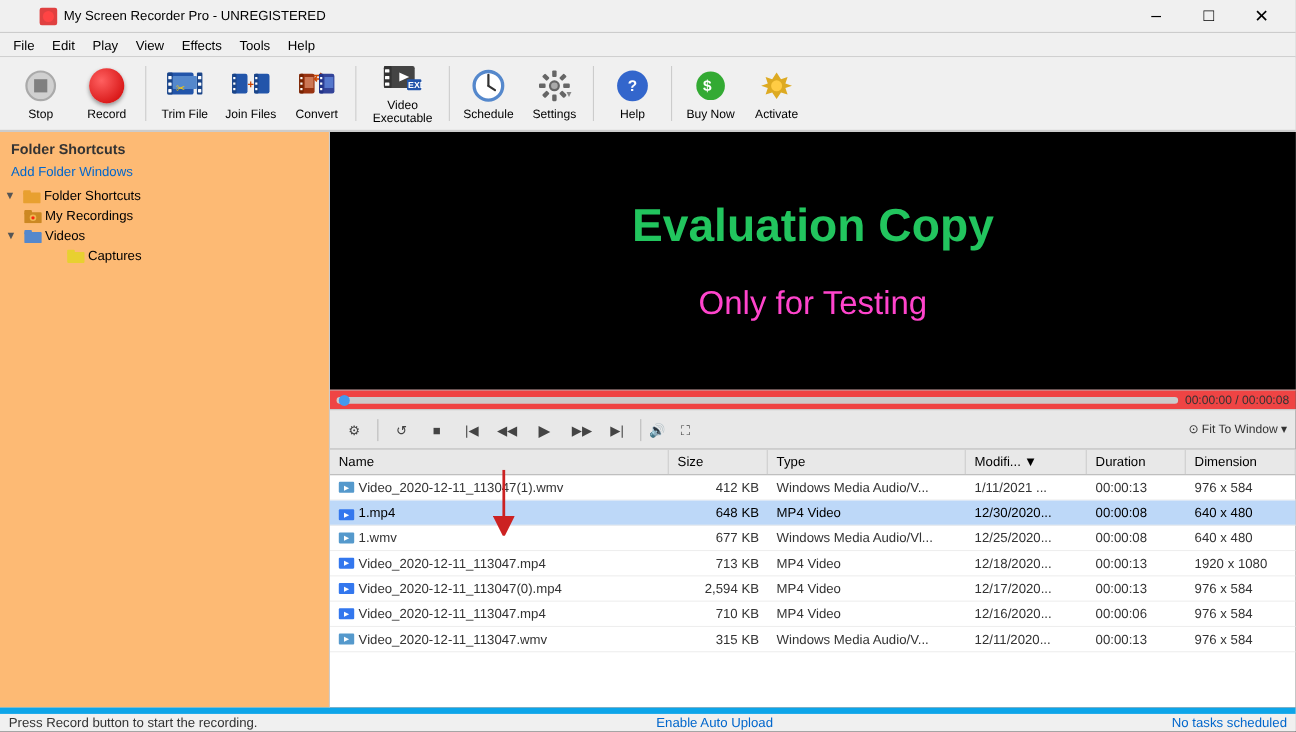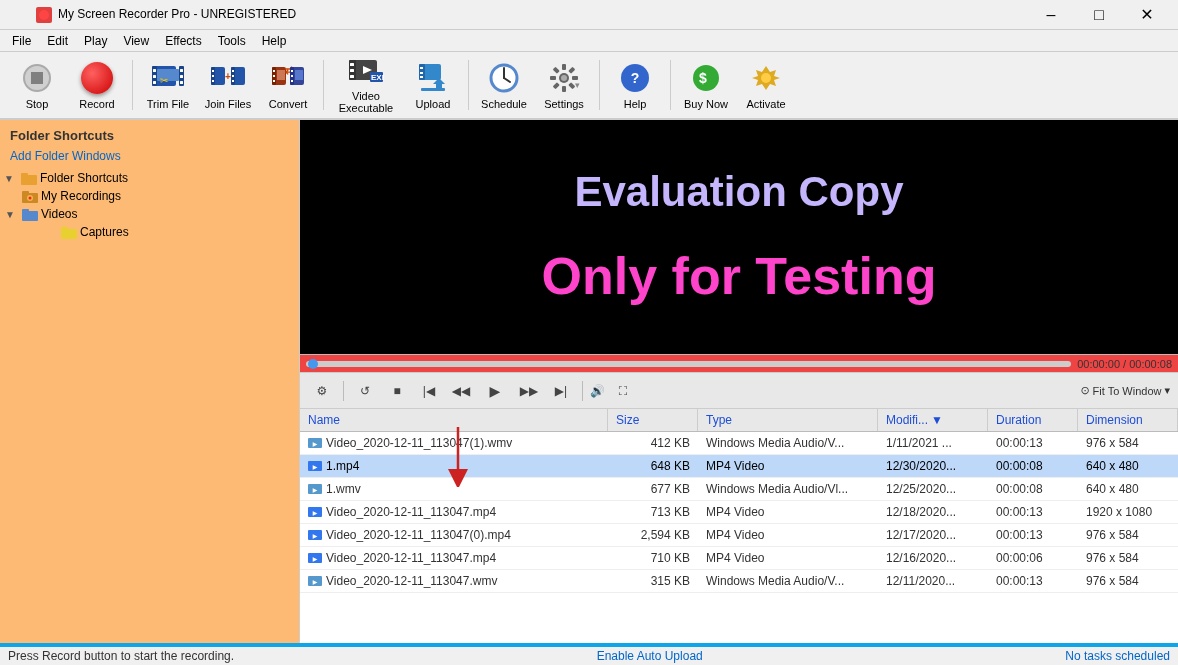--- a/index.html
+++ b/index.html
@@ -130,27 +130,27 @@
       position: relative;
       min-height: 230px;
     }
     .eval-text {
       text-align: center;
       position: absolute;
     }
     .eval-line1 {
       font-size: 42px;
       font-weight: bold;
-      color: #c4b5fd;
+      color: #22c55e;
       display: block;
       margin-bottom: 30px;
     }
     .eval-line2 {
-      font-size: 52px;
-      font-weight: bold;
+      font-size: 30px;
+      font-weight: normal;
       color: #ff44cc;
       display: block;
     }
 
     
     .progress-bar-area {
       background: #ef4444;
       height: 18px;
       display: flex;
       align-items: center;
@@ -234,56 +234,56 @@
       background: #e8e8e8;
       border-bottom: 1px solid #bbb;
       position: sticky;
       top: 0;
       z-index: 1;
     }
     .file-list-header-cell {
       padding: 4px 8px;
       font-size: 12px;
       font-weight: normal;
-      color: #1d4ed8;
+      color: #000000;
       border-right: 1px solid #ccc;
       display: flex;
       align-items: center;
       gap: 3px;
       cursor: pointer;
       user-select: none;
     }
     .file-row {
       display: grid;
       grid-template-columns: 1fr 90px 180px 110px 90px 100px;
       border-bottom: 1px solid #eee;
       cursor: pointer;
     }
     .file-row.selected { background: #bdd8f8; }
-    .file-row.selected .file-cell { color: #000; }
+    .file-row.selected .file-cell { color: #000; align-items: flex-end; }
     .file-cell {
       padding: 4px 8px;
       font-size: 12px;
       color: #333;
       overflow: hidden;
       text-overflow: ellipsis;
       white-space: nowrap;
       display: flex;
       align-items: center;
       gap: 4px;
     }
     .file-cell-right { justify-content: flex-end; }
     .file-thumb { width: 14px; height: 10px; background: #3399ee; border-radius: 1px; display: inline-flex; align-items: center; justify-content: center; flex-shrink: 0; }
     .file-thumb span { color: white; font-size: 6px; }
 
     
     .status-bar {
       height: 22px;
       background: #f0f0f0;
-      border-top: 4px solid #0ea5e9;
+      border-top: 6px solid #0ea5e9;
       display: flex;
       align-items: center;
       padding: 0 8px;
       font-size: 12px;
       color: #333;
       justify-content: space-between;
     }
     .status-link { color: #0066cc; cursor: pointer; text-decoration: none; }
 
     
@@ -409,36 +409,20 @@
         <rect x="2" y="11" width="4" height="3" rx="0.5" fill="white"></rect>
         <rect x="2" y="17" width="4" height="3" rx="0.5" fill="white"></rect>
         <polygon points="15,8 24,12 15,16" fill="white"></polygon>
         <rect x="22" y="14" width="13" height="10" rx="1" fill="#2255aa"></rect>
         <text x="23" y="22" font-size="8" fill="white" font-weight="bold">EXE</text>
       </svg>
     </div>
     <span>Video Executable</span>
   </button>
 
-  <button class="toolbar-btn">
-    <div class="toolbar-icon">
-      <svg width="32" height="32" viewBox="0 0 32 32">
-        <rect x="2" y="2" width="22" height="16" rx="2" fill="#3388cc"></rect>
-        <rect x="2" y="2" width="6" height="16" rx="1" fill="#2266aa"></rect>
-        <rect x="3" y="5" width="3" height="2" fill="white"></rect>
-        <rect x="3" y="10" width="3" height="2" fill="white"></rect>
-        <rect x="3" y="14" width="3" height="2" fill="white"></rect>
-
-        <polygon points="16,22 22,16 28,22" fill="#3388cc"></polygon>
-        <rect x="19" y="22" width="6" height="5" fill="#3388cc"></rect>
-        <rect x="4" y="26" width="24" height="3" rx="1" fill="#3388cc"></rect>
-      </svg>
-    </div>
-    <span>Upload</span>
-  </button>
   <div class="toolbar-separator"></div>
 
   <button class="toolbar-btn">
     <div class="toolbar-icon">
       <svg width="32" height="32" viewBox="0 0 32 32">
         <circle cx="16" cy="16" r="13" fill="white" stroke="#5588cc" stroke-width="3"></circle>
         <line x1="16" y1="6" x2="16" y2="16" stroke="#333" stroke-width="2" stroke-linecap="round"></line>
         <line x1="16" y1="16" x2="22" y2="20" stroke="#333" stroke-width="2" stroke-linecap="round"></line>
       </svg>
     </div>

